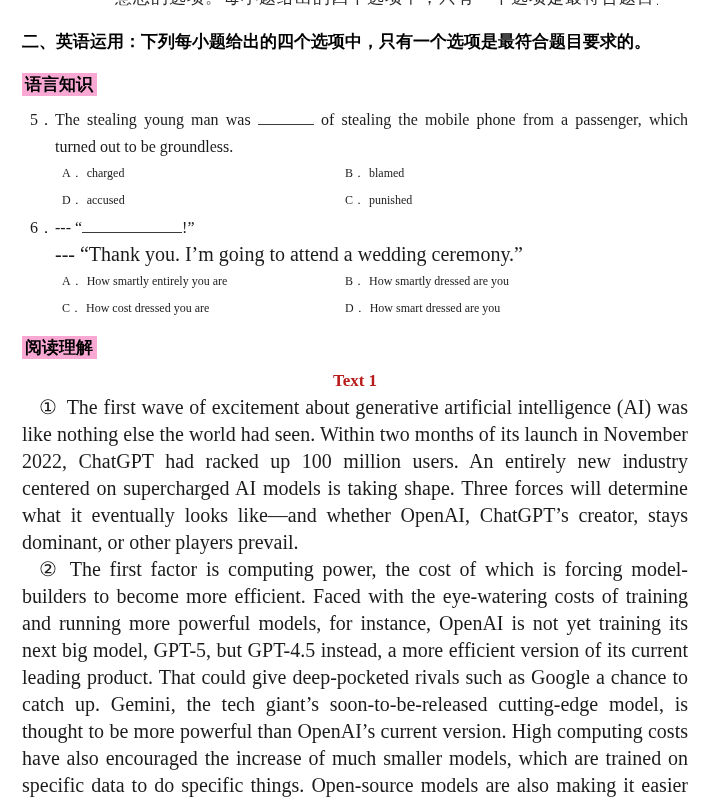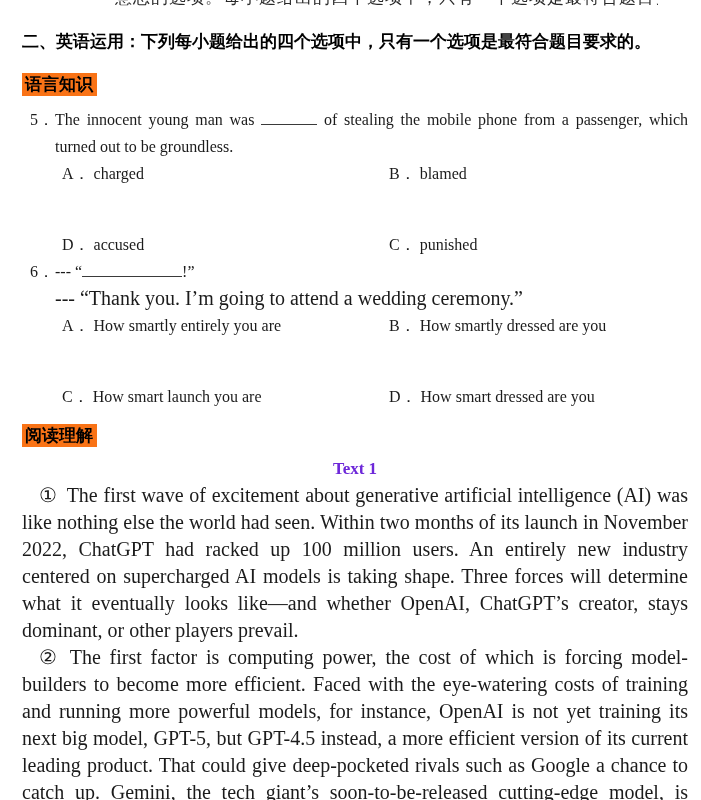--- a/index.html
+++ b/index.html
@@ -42,21 +42,21 @@
     font-size: 17px;
     font-weight: 600;
     line-height: 22px;
     color: #000;
   }
 
   .part-label {
     display: inline-block;
     margin-top: 20px;
     padding: 2px 4px 2px 3px;
-    background: #f97316;
+    background: #f9a8d4;
     font-family: "Liberation Sans", sans-serif;
     font-size: 17px;
     font-weight: 600;
     line-height: 19px;
     color: #000;
   }
   .part-label.reading { margin-top: 14px; }
 
   .question { margin-top: 10px; }
   .question.q6 { margin-top: 0; }
@@ -86,33 +86,32 @@
     height: 12px;
     border-bottom: 1.5px solid #3a3a3a;
     vertical-align: baseline;
   }
   .blank.wide { width: 100px; }
 
   .options {
     margin-left: 40px;
     display: grid;
     grid-template-columns: 283px auto;
-    font-size: 16px;
+    font-size: 12px;
     line-height: 27px;
-    gap: 44px;
   }
   .opt-label { margin-right: 4px; }
 
   .text-title {
     margin-top: 8px;
     text-align: center;
     font-size: 17px;
     font-weight: bold;
     line-height: 27px;
-    color: #6d28d9;
+    color: #b91c1c;
   }
 
   .para {
     margin: 0;
     font-size: 20px;
     line-height: 27px;
     text-align: justify;
     text-indent: 17px;
   }
   .pmarker { margin-right: 9px; }
@@ -128,21 +127,21 @@
 
   <div class="section-heading">二、英语运用：下列每小题给出的四个选项中，只有一个选项是最符合题目要求的。</div>
 
   <div>
     <span class="part-label">语言知识</span>
   </div>
 
   <div class="question">
     <div class="q-row">
       <span class="q-num">5．</span>
-      <span>The innocent young man was</span>
+      <span>The stealing young man was</span>
       <span class="blank"></span>
       <span>of stealing the mobile phone from a passenger, which turned out to be groundless.</span>
     </div>
     <div class="options">
       <div>
         <span class="opt-label">A．</span><span>charged</span>
       </div>
       <div>
         <span class="opt-label">B．</span><span>blamed</span>
       </div>
@@ -162,21 +161,21 @@
     </div>
     <div class="q-line2">--- “Thank you. I’m going to attend a wedding ceremony.”</div>
     <div class="options">
       <div>
         <span class="opt-label">A．</span><span>How smartly entirely you are</span>
       </div>
       <div>
         <span class="opt-label">B．</span><span>How smartly dressed are you</span>
       </div>
       <div>
-        <span class="opt-label">C．</span><span>How smart launch you are</span>
+        <span class="opt-label">C．</span><span>How cost dressed you are</span>
       </div>
       <div>
         <span class="opt-label">D．</span><span>How smart dressed are you</span>
       </div>
     </div>
   </div>
 
   <div>
     <span class="part-label reading">阅读理解</span>
   </div>

